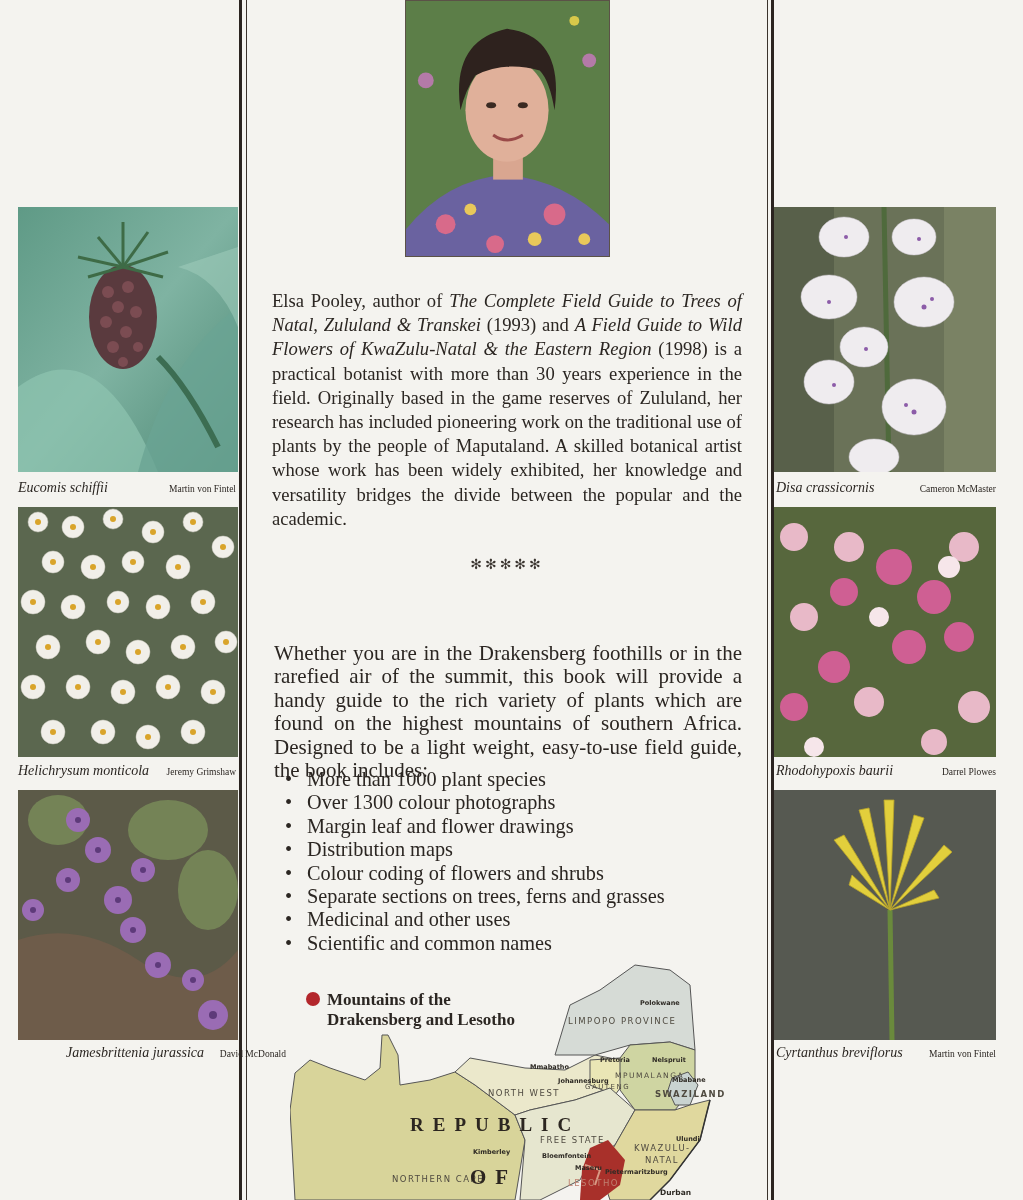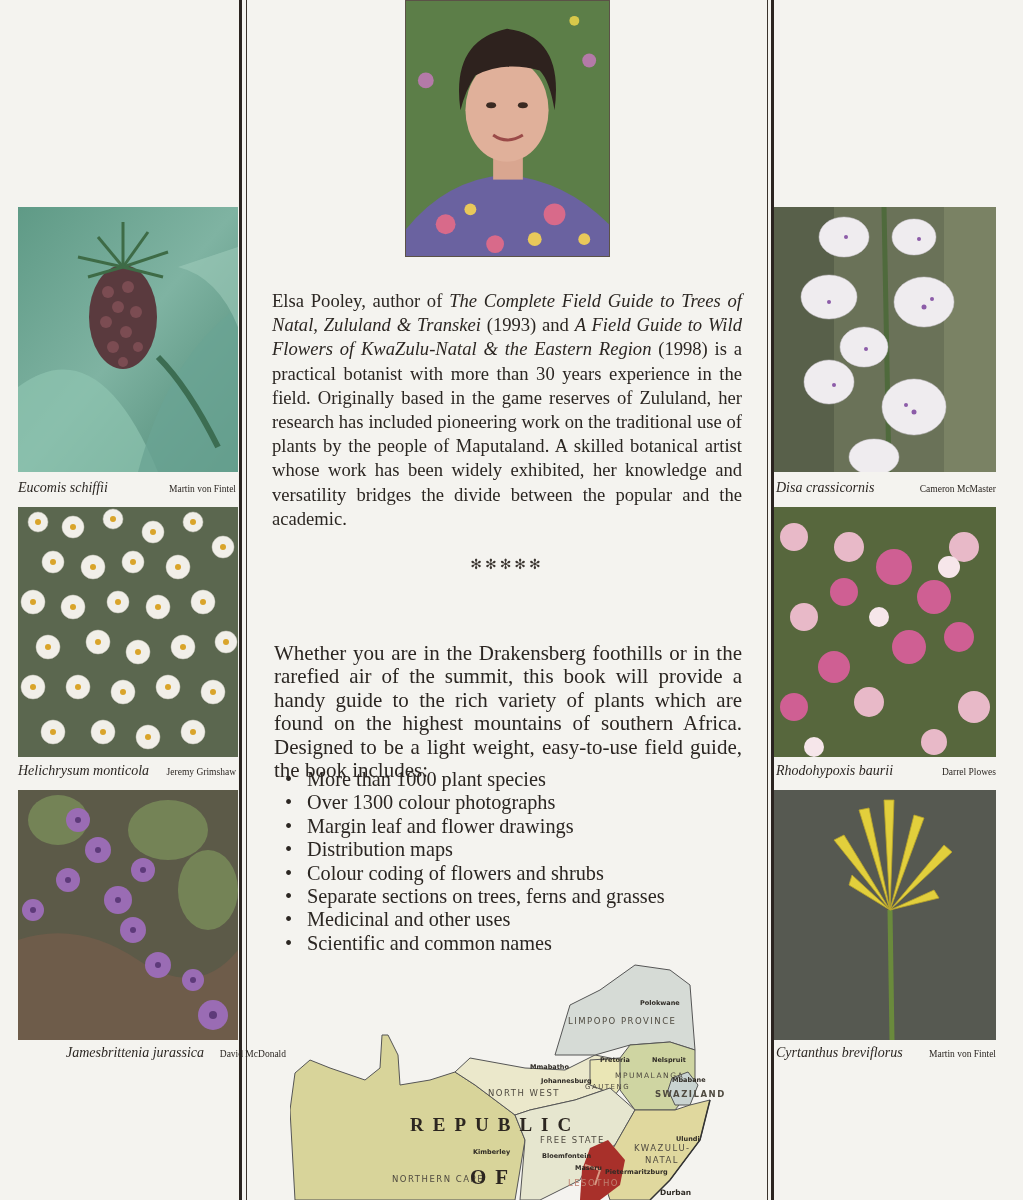--- a/index.html
+++ b/index.html
@@ -404,38 +404,43 @@
 
       <path d="M345 150 L385 150 L400 145 L420 140 L410 180 L380 220 L360 240 L320 240 L310 210 L325 185 Z" fill="#e0d89e" stroke="#555" stroke-width="1"></path>
 
       <path d="M300 188 L318 180 L335 200 L330 225 L310 240 L290 240 L292 210 Z" fill="#a8302a"></path>
       <path d="M295 205 L310 210 L305 225" stroke="#d99a84" stroke-width="2" fill="none"></path>
 
       <path d="M420 140 L410 180 L380 220 L360 240" stroke="#333" stroke-width="1.5" fill="none"></path>
     </svg>
   </div>
 
+  <div class="map-legend">
+    <span class="legend-dot"></span>
+    <span class="legend-text">Mountains of the</span>
+    <span class="legend-text">Drakensberg and Lesotho</span>
+  </div>
 
   <span class="map-label" style="left:568px;top:1016px;">LIMPOPO PROVINCE</span>
   <span class="map-label" style="left:488px;top:1088px;">NORTH WEST</span>
   <span class="map-label" style="left:585px;top:1083px;font-size:7px;">GAUTENG</span>
   <span class="map-label" style="left:615px;top:1071px;font-size:7.5px;">MPUMALANGA</span>
   <span class="map-label" style="left:655px;top:1089px;font-weight:bold;">SWAZILAND</span>
   <span class="map-label" style="left:540px;top:1135px;">FREE STATE</span>
   <span class="map-label" style="left:634px;top:1143px;">KWAZULU-</span>
   <span class="map-label" style="left:645px;top:1155px;">NATAL</span>
   <span class="map-label" style="left:392px;top:1174px;">NORTHERN CAPE</span>
 
   <span class="map-big" style="left:410px;top:1114px;">REPUBLIC</span>
   <span class="map-big" style="left:470px;top:1165px;font-size:21px;">OF</span>
 
   <span class="map-city" style="left:640px;top:999px;">Polokwane</span>
   <span class="map-city" style="left:530px;top:1063px;">Mmabatho</span>
   <span class="map-city" style="left:600px;top:1056px;">Pretoria</span>
-  <span class="map-city" style="left:541px;top:1077px;">Johannesburg</span>
+  <span class="map-city" style="left:558px;top:1077px;">Johannesburg</span>
   <span class="map-city" style="left:632px;top:1056px;margin-left:20px;">Nelspruit</span>
   <span class="map-city" style="left:672px;top:1076px;">Mbabane</span>
   <span class="map-city" style="left:473px;top:1148px;">Kimberley</span>
   <span class="map-city" style="left:542px;top:1152px;">Bloemfontein</span>
   <span class="map-city" style="left:676px;top:1135px;">Ulundi</span>
   <span class="map-city" style="left:575px;top:1164px;">Maseru</span>
   <span class="map-city" style="left:605px;top:1168px;">Pietermaritzburg</span>
   <span class="map-city" style="left:660px;top:1188px;font-size:7.5px;">Durban</span>
   <span class="map-label" style="left:568px;top:1178px;color:#c08070;">LESOTHO</span>
 

